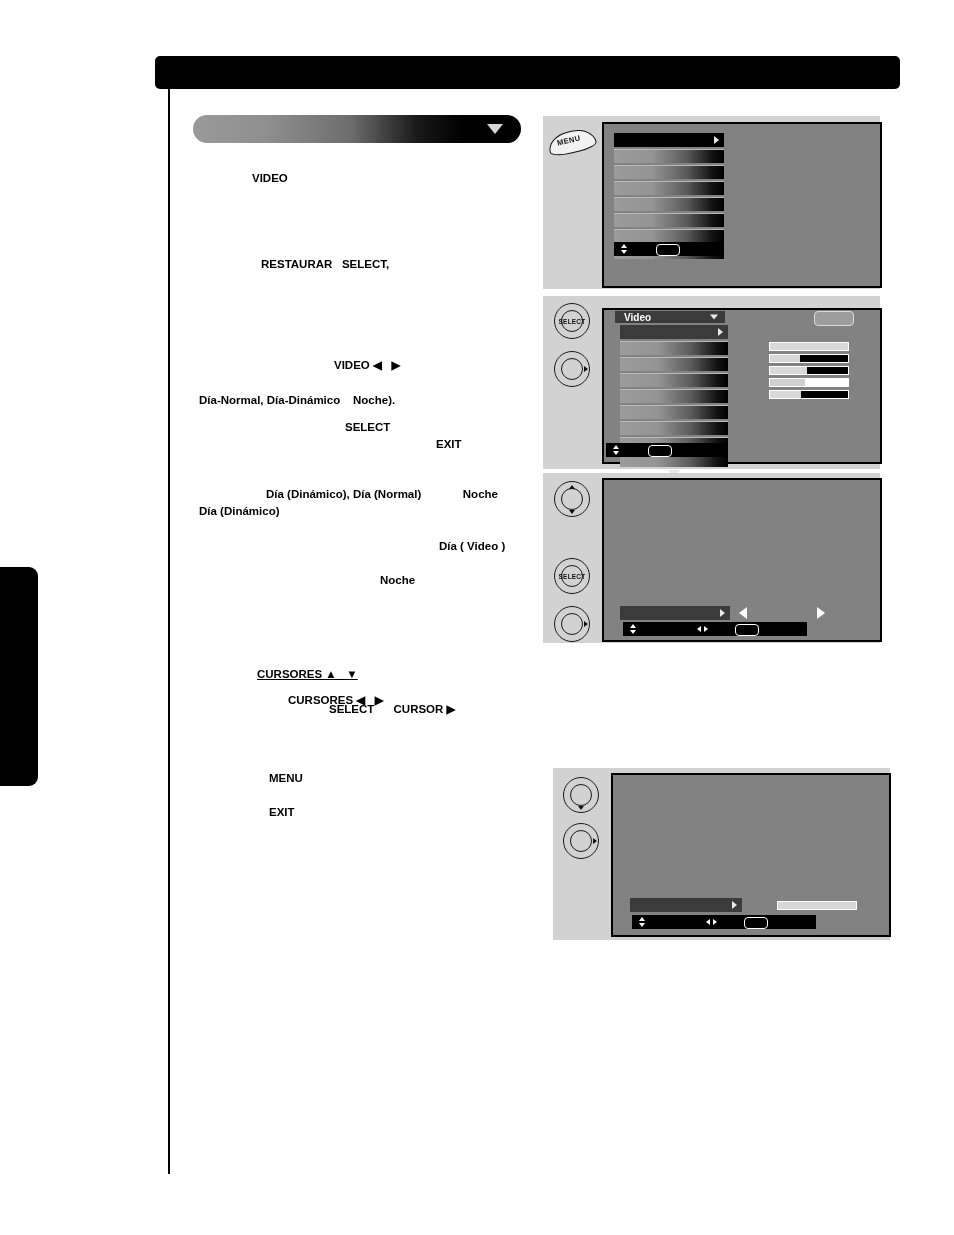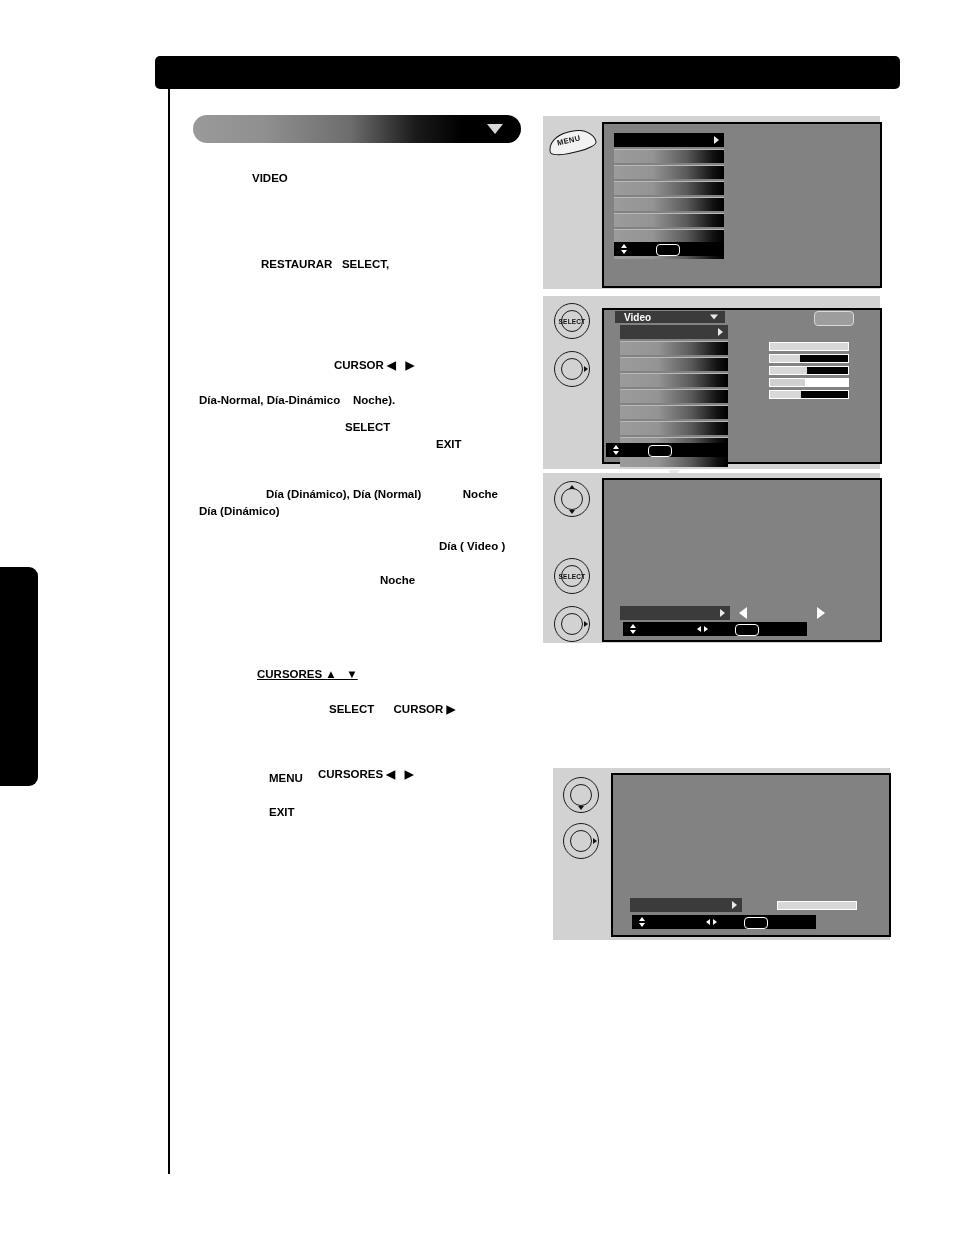--- a/index.html
+++ b/index.html
@@ -198,31 +198,31 @@
   <div class="side-tab"></div>
 
   <div class="section-bar">
     <span class="label"></span>
     <span class="caret"></span>
   </div>
 
   <div id="text-layer">
       <div class="txt" style="left: 252px; top: 170px;">VIDEO</div>
       <div class="txt" style="left: 261px; top: 256px;">RESTAURAR   SELECT,</div>
-      <div class="txt" style="left: 334px; top: 357px;">CURSOR ◀   ▶</div>
+      <div class="txt" style="left: 334px; top: 357px;">VIDEO ◀   ▶</div>
       <div class="txt" style="left: 199px; top: 392px;">Día-Normal, Día-Dinámico    Noche).</div>
       <div class="txt" style="left: 345px; top: 419px;">SELECT</div>
       <div class="txt" style="left: 436px; top: 436px;">EXIT</div>
       <div class="txt" style="left: 266px; top: 486px;">Día (Dinámico), Día (Normal)             Noche</div>
       <div class="txt" style="left: 199px; top: 503px;">Día (Dinámico)</div>
       <div class="txt" style="left: 439px; top: 538px;">Día ( Video )</div>
       <div class="txt" style="left: 380px; top: 572px;">Noche</div>
       <div class="txt" style="left: 257px; top: 666px; text-decoration: underline;">CURSORES ▲   ▼</div>
       <div class="txt" style="left: 329px; top: 701px;">SELECT      CURSOR ▶</div>
-      <div class="txt" style="left: 288px; top: 766px; margin-left: 30px;">CURSORES ◀   ▶</div>
+      <div class="txt" style="left: 288px; top: 692px;">CURSORES ◀   ▶</div>
       <div class="txt" style="left: 269px; top: 770px;">MENU</div>
       <div class="txt" style="left: 269px; top: 804px;">EXIT</div>
     </div>
   <div id="panel-layer">
       <div class="panel" style="left: 543px; top: 116px; width: 337px; height: 173px;">
         <div class="tv" style="left: 59px; top: 6px; width: 276px; height: 162px;">
           <div class="menu-list" style="left: 10px; top: 9px; width: 110px;">
             <div class="menu-row sel"><span class="rowtext"></span><span class="arr"></span></div>
             <div class="menu-row"><span class="rowtext"></span></div>
             <div class="menu-row"><span class="rowtext"></span></div>

